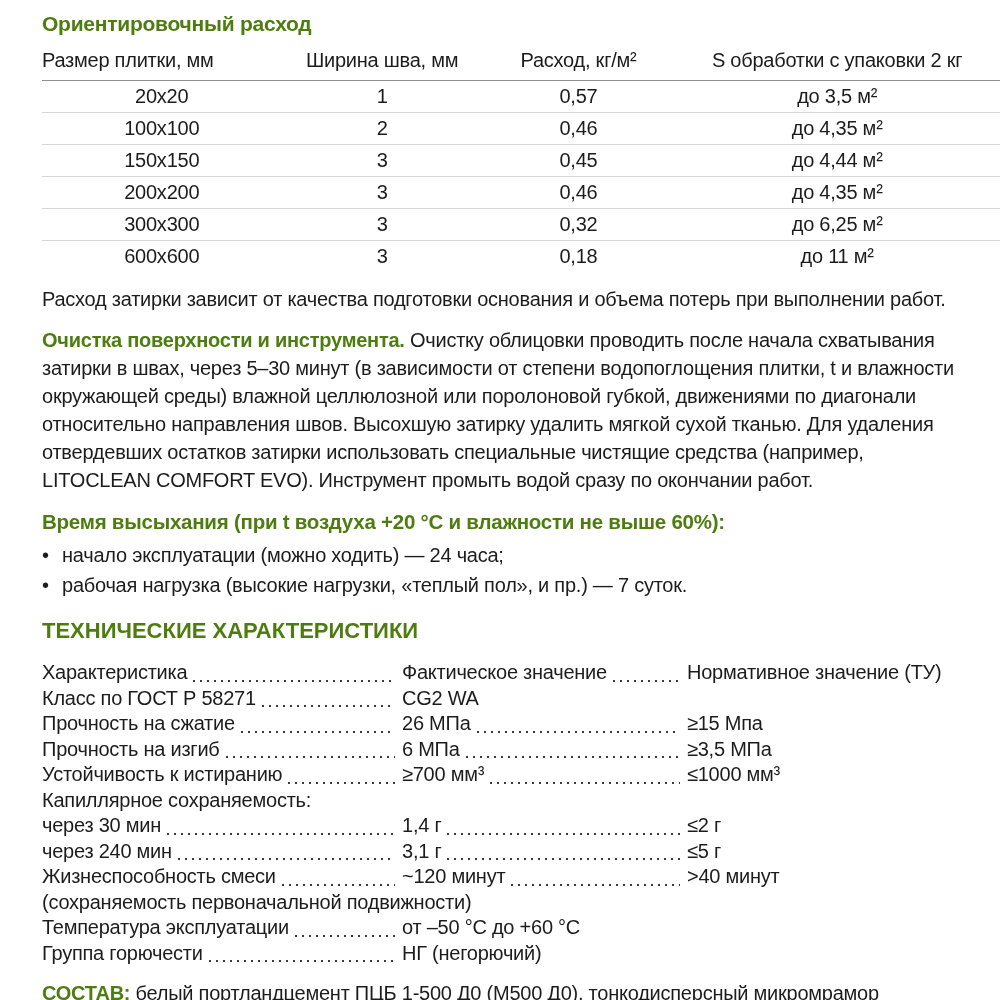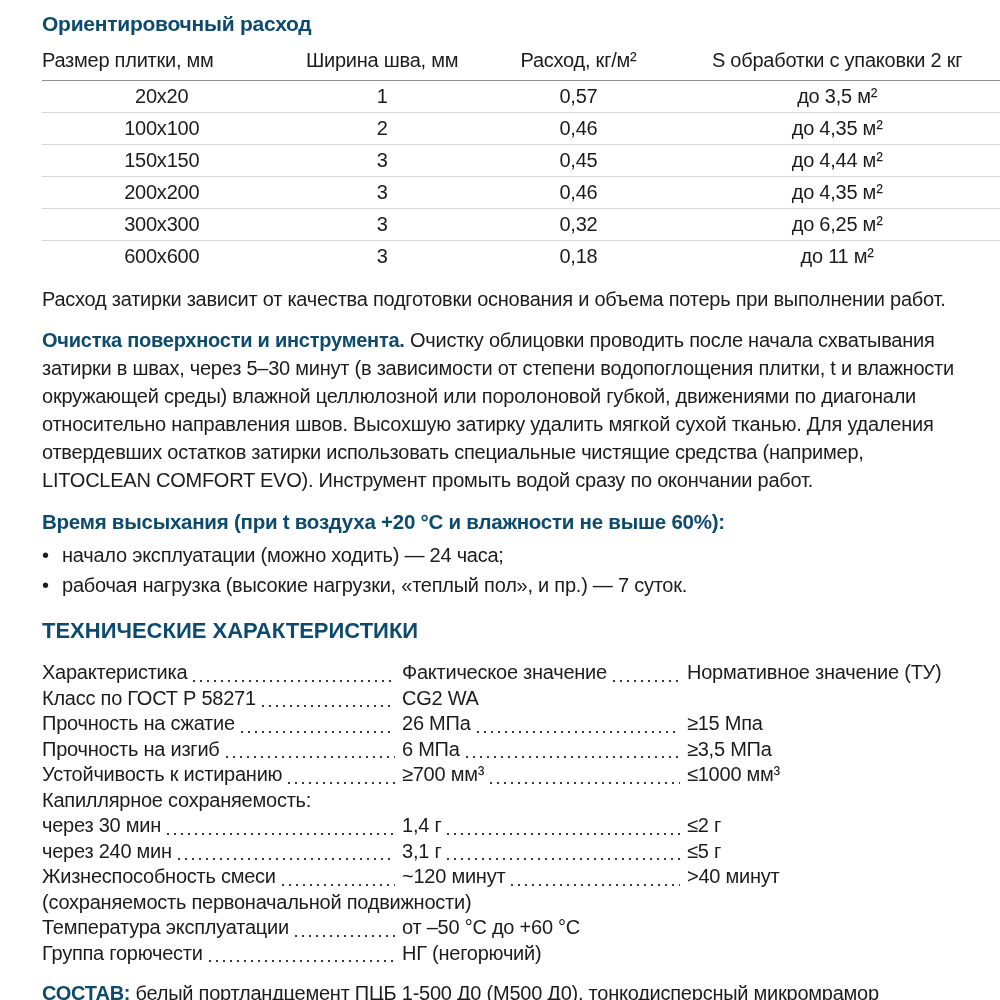--- a/index.html
+++ b/index.html
@@ -7,21 +7,21 @@
     width:1000px;height:1000px;
     background:#ffffff;
     font-family:"Liberation Sans","DejaVu Sans",sans-serif;
     color:#1c1c1c;
     letter-spacing:-0.015em;
     overflow:hidden;
   }
   .page{padding:8px 40px 0 42px;width:918px;}
 
   
-  .red{color:#0c4a6e;font-weight:bold;}
+  .red{color:#4d7c0f;font-weight:bold;}
   h2.sec-title{font-size:21px;margin:4px 0 10px 0;}
   h3.sub-title{font-size:20.5px;margin:16px 0 6px 0;}
   h3.caps-title{font-size:22px;margin:18px 0 16px 0;letter-spacing:0;}
 
   
   table.cons{width:958px;border-collapse:collapse;table-layout:fixed;font-size:20px;}
   table.cons col.c1{width:25%;}
   table.cons col.c2{width:21%;}
   table.cons col.c3{width:20%;}
   table.cons col.c4{width:34%;}

